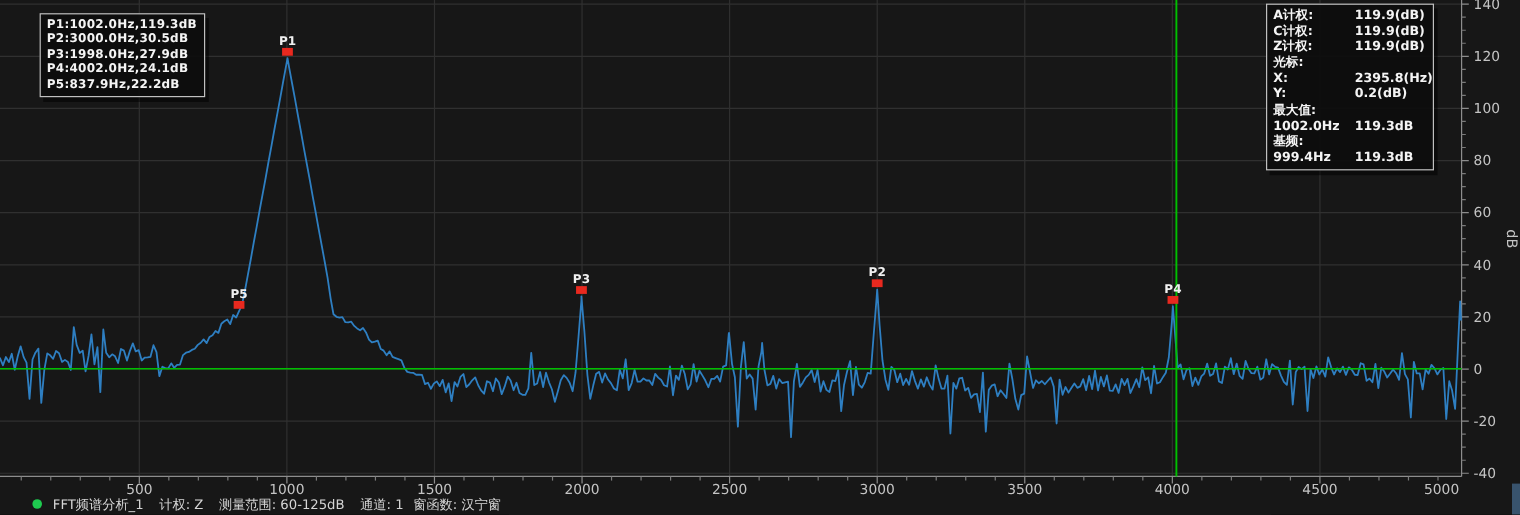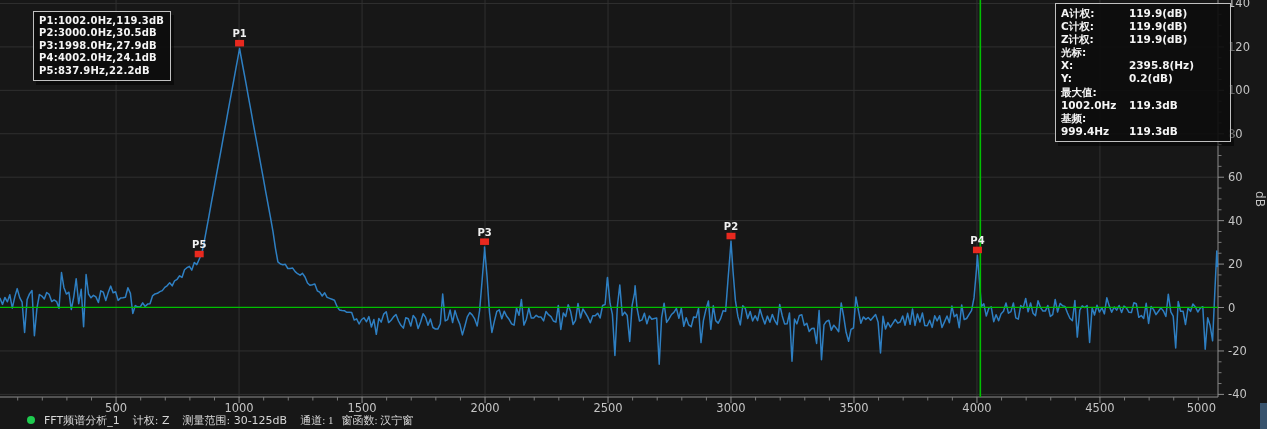--- a/index.html
+++ b/index.html
@@ -14,30 +14,30 @@
     position:absolute;
     background:rgba(13,13,13,0.93);
     border:1px solid #c0c0c0;
     box-shadow:3px 4px 0 rgba(0,0,0,0.5);
     color:#f4f4f4;
     font-weight:bold;
     padding:3px 6px 3px 5px;
     white-space:nowrap;
   }
   .peak-box{left:33px;top:11px;font-size:10px;line-height:12.4px;letter-spacing:0.2px;}
-  .cursor-box{left:1055px;top:3px;width:176px;font-size:10.5px;line-height:13.1px;}
+  .cursor-box{left:1055px;top:3px;width:140px;font-size:10.5px;line-height:13.1px;}
   .cursor-box .row{display:grid;grid-template-columns:68px 1fr;}
   .status-bar{
     position:absolute;left:27px;bottom:1px;height:16px;
     display:flex;align-items:center;
     color:#d6d6d6;font-size:11px;white-space:nowrap;
   }
   .status-bar .dot{width:8px;height:8px;border-radius:50%;margin-right:9px;flex:none;}
   .status-bar .item{margin-right:13px;}
-  .status-bar .item:nth-child(n+4){margin-right:8px;font-family:Liberation Serif, serif;}
+  .status-bar .item:nth-child(n+4){margin-right:8px;}
   .corner-thumb{
     position:absolute;right:0;bottom:0;width:7px;height:26px;
     background:#3c5a77;opacity:.9;
   }
 </style>
 </head>
 <body>
 
 <div class="screen">
 
@@ -231,17 +231,17 @@
         <span></span>
       </div>
       <div class="row">
         <span>999.4Hz</span>
         <span>119.3dB</span>
       </div>
     </div>
 
   <div class="status-bar">
     <span class="dot" id="statusDot" style="background: rgb(30, 203, 79);"></span>
-    <span id="statusItems"><span class="item">FFT频谱分析_1</span><span class="item">计权: Z</span><span class="item">测量范围: 30-125dB</span><span class="item">通道: 1</span><span class="item">窗函数: 汉宁窗</span></span>
+    <span id="statusItems"><span class="item">FFT频谱分析_1</span><span class="item">计权: Z</span><span class="item">测量范围: 60-125dB</span><span class="item">通道: 1</span><span class="item">窗函数: 汉宁窗</span></span>
   </div>
 
   <div class="corner-thumb"></div>
 </div>
 
 </body></html>

